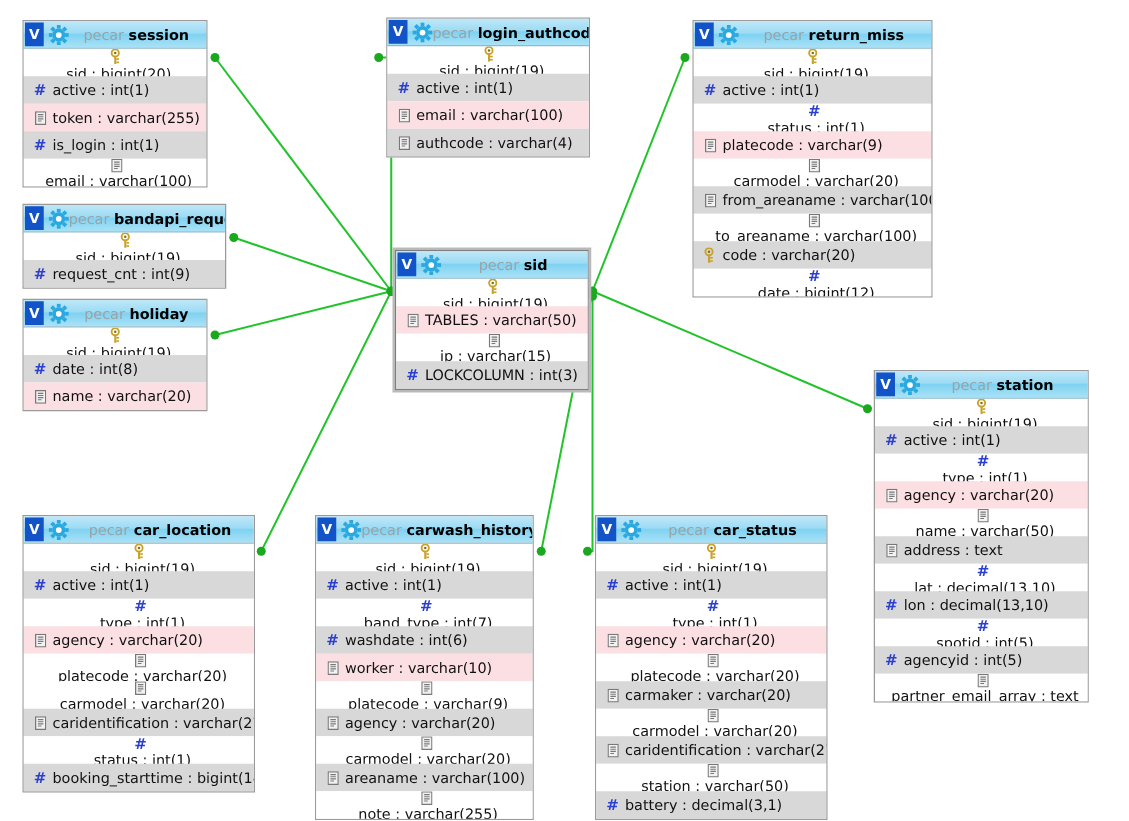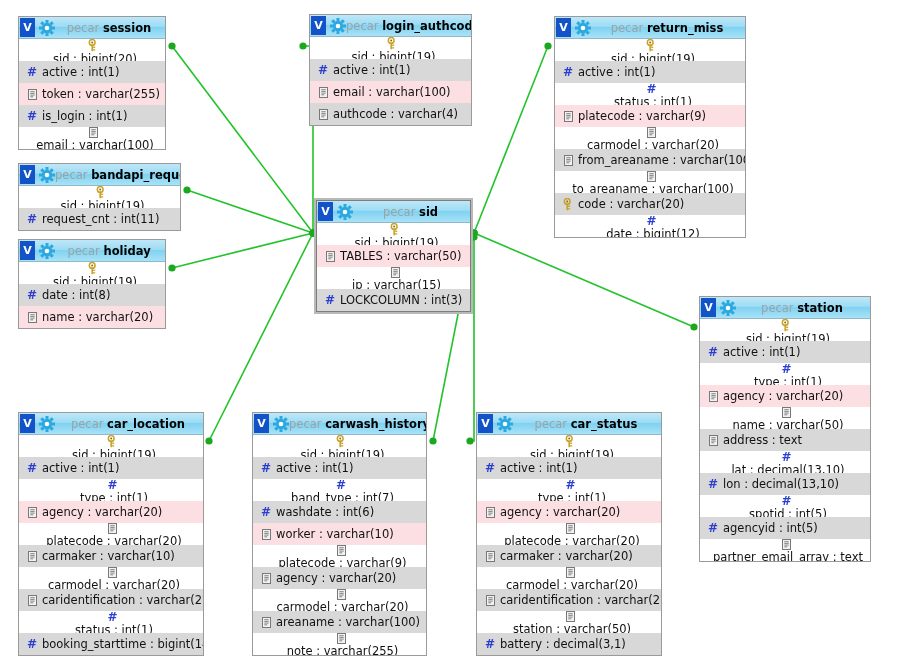--- a/index.html
+++ b/index.html
@@ -415,21 +415,21 @@
               <rect x="5.1" y="7.6" width="2.1" height="1.3" fill="#c9a227"></rect>
               <rect x="5.1" y="10.2" width="2.1" height="1.3" fill="#c9a227"></rect>
             </svg>
           </span>
           <span class="rlabel">sid : bigint(19)</span>
         </div>
         <div class="row alt">
           <span class="ricon">
             <span class="num">#</span>
           </span>
-          <span class="rlabel">request_cnt : int(11)</span>
+          <span class="rlabel">request_cnt : int(9)</span>
         </div>
       </div>
       <div class="table" style="left: 18px; top: 239px; width: 148px;">
         <div class="thead">
           <div class="vbox">V</div>
           <div class="gear">
             <svg width="16" height="16" viewBox="0 0 16 16">
               <rect x="13.10" y="6.50" width="3" height="3" fill="#2aa8e0" transform="rotate(0 14.60 8.00)"></rect>
               <rect x="11.17" y="11.17" width="3" height="3" fill="#2aa8e0" transform="rotate(45 12.67 12.67)"></rect>
               <rect x="6.50" y="13.10" width="3" height="3" fill="#2aa8e0" transform="rotate(90 8.00 14.60)"></rect>
@@ -713,32 +713,20 @@
             <svg width="9" height="11" viewBox="0 0 9 11">
               <rect x="0.5" y="0.5" width="8" height="10" fill="#f2f2f2" stroke="#787878" stroke-width="1"></rect>
               <line x1="2.3" y1="2.7" x2="6.7" y2="2.7" stroke="#787878" stroke-width="0.9"></line>
               <line x1="2.3" y1="4.4" x2="6.7" y2="4.4" stroke="#787878" stroke-width="0.9"></line>
               <line x1="2.3" y1="6.1" x2="6.7" y2="6.1" stroke="#787878" stroke-width="0.9"></line>
               <line x1="2.3" y1="7.8" x2="5.2" y2="7.8" stroke="#787878" stroke-width="0.9"></line>
             </svg>
           </span>
           <span class="rlabel">platecode : varchar(20)</span>
         </div>
-        <div class="row alt">
-          <span class="ricon">
-            <svg width="9" height="11" viewBox="0 0 9 11">
-              <rect x="0.5" y="0.5" width="8" height="10" fill="#f2f2f2" stroke="#787878" stroke-width="1"></rect>
-              <line x1="2.3" y1="2.7" x2="6.7" y2="2.7" stroke="#787878" stroke-width="0.9"></line>
-              <line x1="2.3" y1="4.4" x2="6.7" y2="4.4" stroke="#787878" stroke-width="0.9"></line>
-              <line x1="2.3" y1="6.1" x2="6.7" y2="6.1" stroke="#787878" stroke-width="0.9"></line>
-              <line x1="2.3" y1="7.8" x2="5.2" y2="7.8" stroke="#787878" stroke-width="0.9"></line>
-            </svg>
-          </span>
-          <span class="rlabel">carmaker : varchar(10)</span>
-        </div>
         <div class="row plain">
           <span class="ricon">
             <svg width="9" height="11" viewBox="0 0 9 11">
               <rect x="0.5" y="0.5" width="8" height="10" fill="#f2f2f2" stroke="#787878" stroke-width="1"></rect>
               <line x1="2.3" y1="2.7" x2="6.7" y2="2.7" stroke="#787878" stroke-width="0.9"></line>
               <line x1="2.3" y1="4.4" x2="6.7" y2="4.4" stroke="#787878" stroke-width="0.9"></line>
               <line x1="2.3" y1="6.1" x2="6.7" y2="6.1" stroke="#787878" stroke-width="0.9"></line>
               <line x1="2.3" y1="7.8" x2="5.2" y2="7.8" stroke="#787878" stroke-width="0.9"></line>
             </svg>
           </span>

